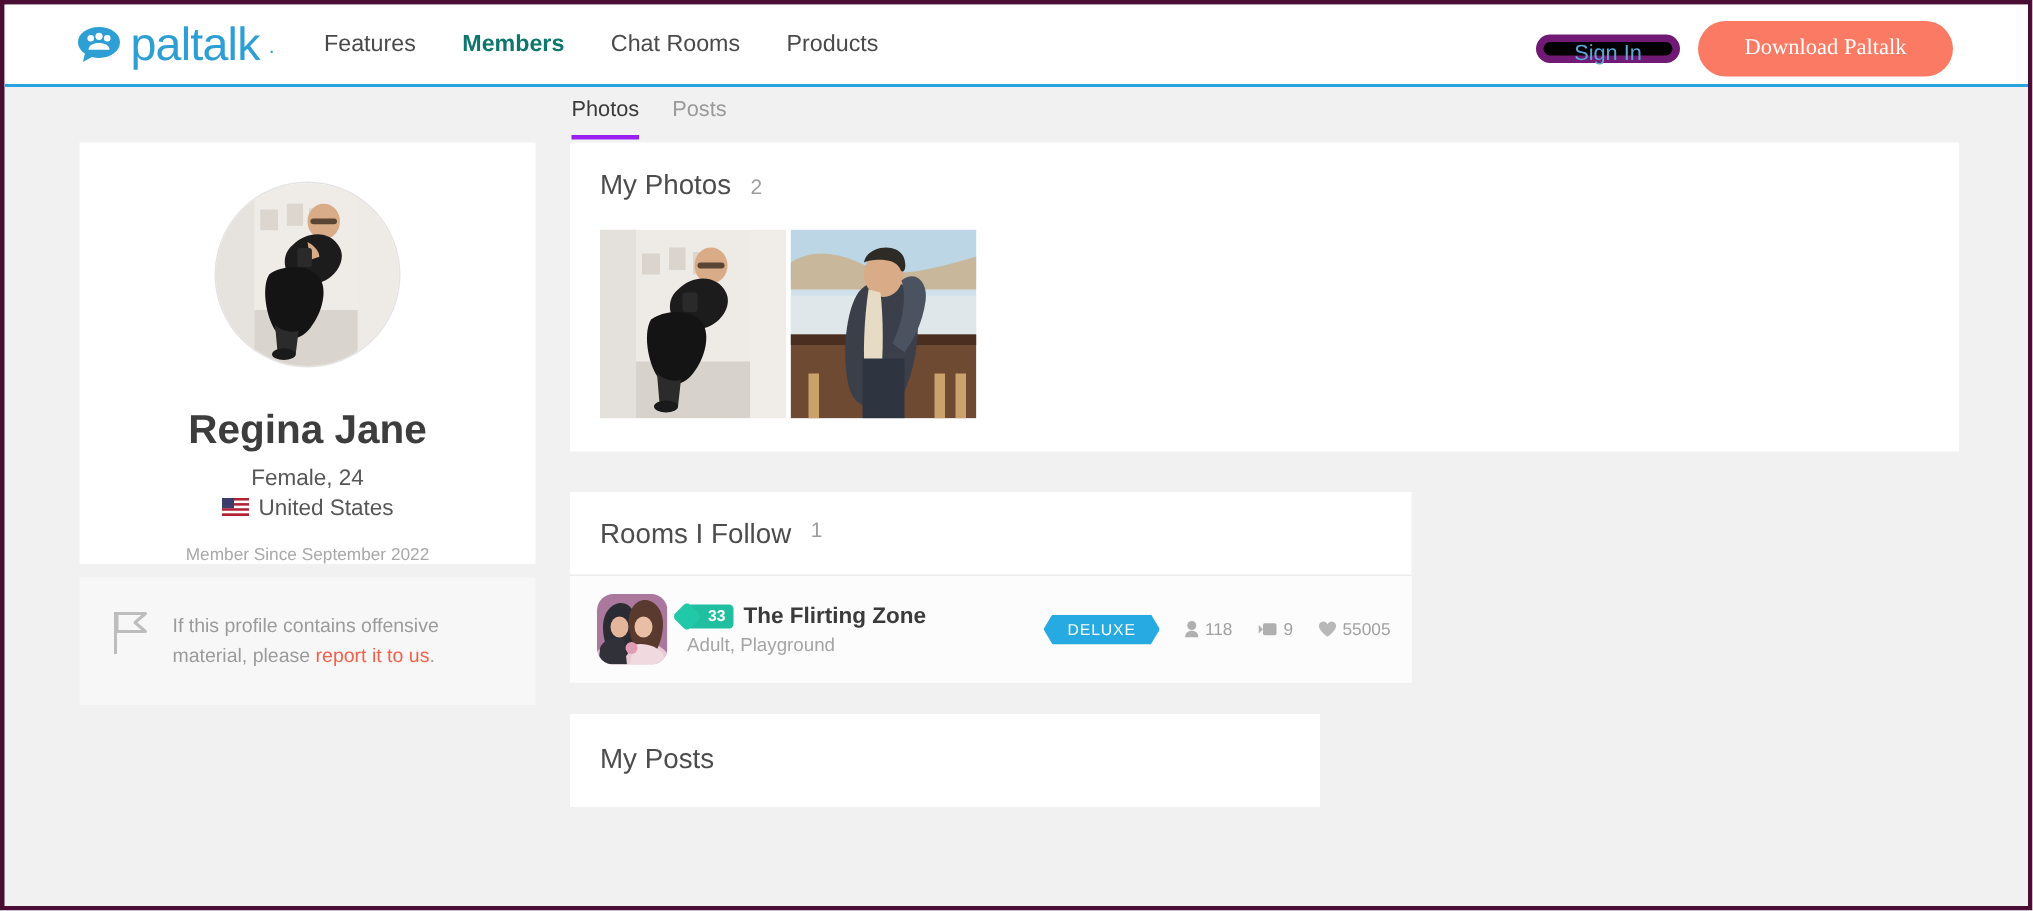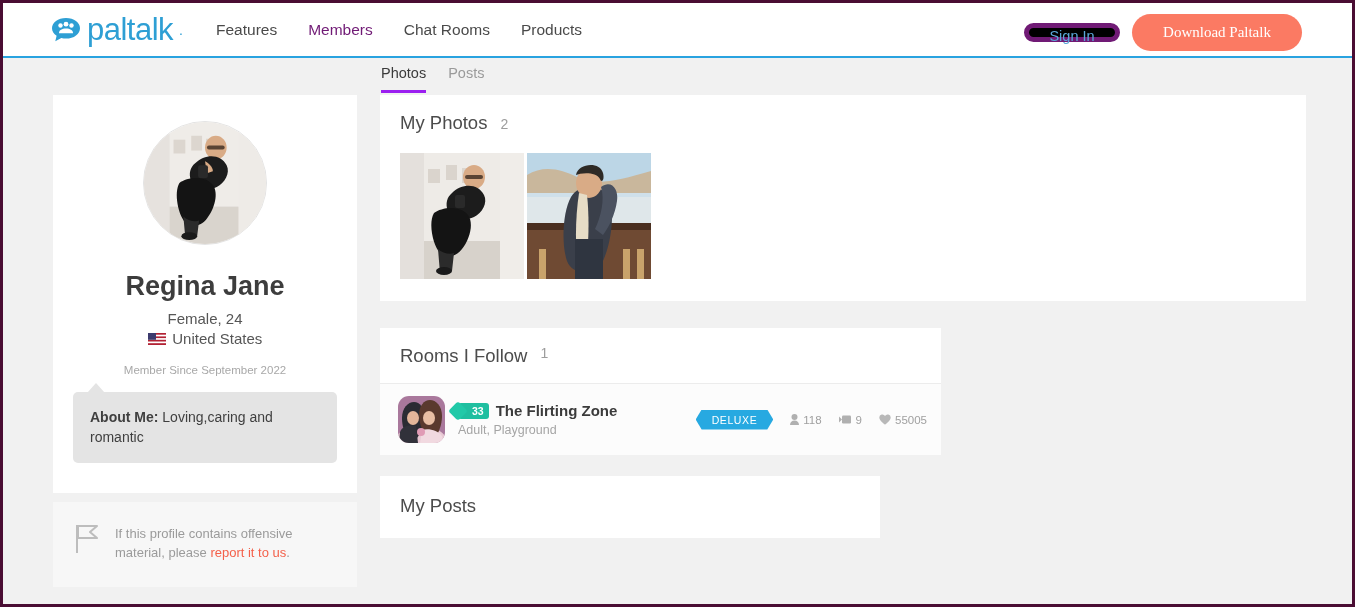--- a/index.html
+++ b/index.html
@@ -63,21 +63,21 @@
     gap: 31px;
     margin-left: 33px;
   }
   .nav-link {
     font-size: 15.5px;
     color: #4a4a4a;
     text-decoration: none;
     cursor: pointer;
     white-space: nowrap;
   }
-  .nav-link.active { color: #701a75; }
+  .nav-link.active { color: #0f766e; font-weight: bold; }
 
   .header-actions {
     position: absolute;
     right: 50px;
     top: 11px;
     display: flex;
     align-items: center;
     gap: 12px;
   }
   .btn-signin {
@@ -386,25 +386,20 @@
             <rect width="18" height="12" fill="#b22234"></rect>
             <rect y="1.7" width="18" height="1.7" fill="#fff"></rect>
             <rect y="5.1" width="18" height="1.7" fill="#fff"></rect>
             <rect y="8.5" width="18" height="1.7" fill="#fff"></rect>
             <rect width="8" height="6.8" fill="#3c3b6e"></rect>
           </svg>
         </span><span>United States</span>
       </div>
       <div class="profile-since">Member Since September 2022</div>
 
-      <div class="about-wrap">
-        <div class="about-bubble">
-          <span class="about-label">About Me:</span><span> Loving,caring and romantic</span>
-        </div>
-      </div>
     </div>
 
     <div class="report-card">
       <span>
         <svg width="26" height="30" viewBox="0 0 26 30">
           <path d="M2 1v28" stroke="#bdbdbd" stroke-width="2" fill="none"></path>
           <path d="M3 2h19l-7 6 7 6H3z" stroke="#bdbdbd" stroke-width="2" fill="none" stroke-linejoin="round"></path>
         </svg>
       </span>
       <div class="report-text">

